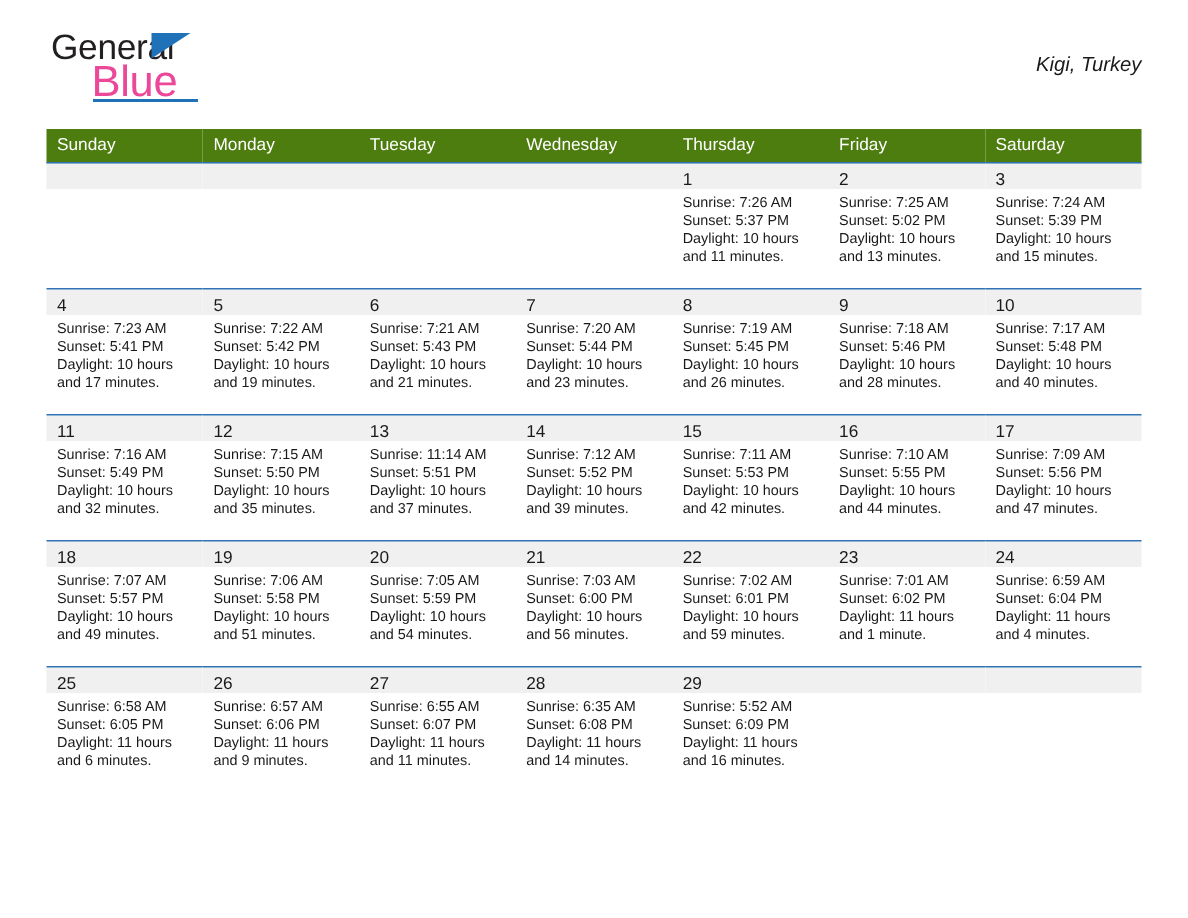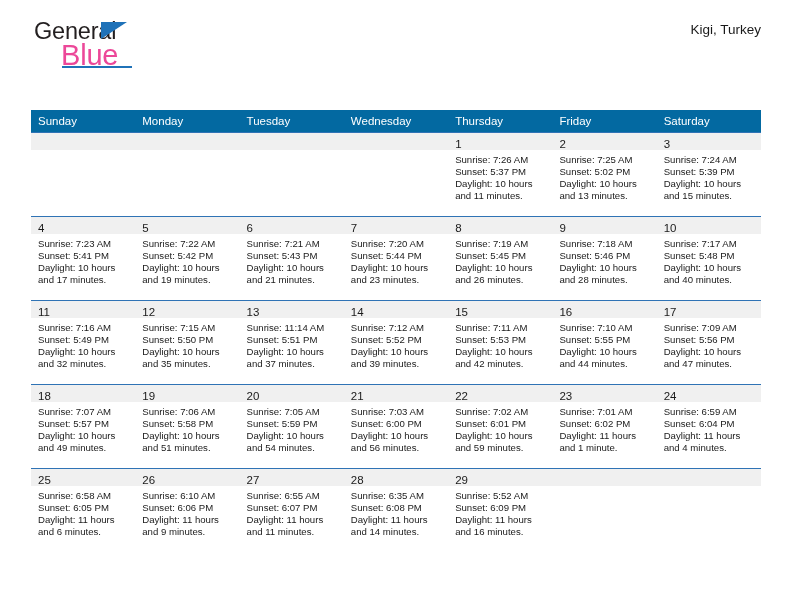--- a/index.html
+++ b/index.html
@@ -18,21 +18,21 @@
     position: relative;
     width: 792px;
     height: 612px;
     box-sizing: border-box;
     padding: 0 31px;
   }
 
   
   .header {
     position: relative;
-    height: 110px;
+    height: 86px;
   }
   .logo {
     position: absolute;
     left: 3px;
     top: 18px;
     width: 160px;
     height: 52px;
   }
   .logo-general {
     position: absolute;
@@ -77,32 +77,33 @@
   .title {
     font-size: 28px;
     color: #1a1a1a;
     line-height: 34px;
     white-space: nowrap;
   }
   .subtitle {
     font-size: 13.5px;
     color: #1a1a1a;
     line-height: 20px;
-    margin-top: 8px;
+    margin-top: 21px;
     white-space: nowrap;
+    font-style: italic;
   }
 
   
   .calendar {
     width: 730px;
     border-collapse: collapse;
     table-layout: fixed;
   }
   .calendar th {
-    background: #0369a1;
+    background: #4d7c0f;
     color: #ffffff;
     font-size: 11.5px;
     font-weight: normal;
     text-align: left;
     padding: 5px 0 5px 7px;
     height: 12px;
     border: none;
   }
   .calendar td {
     width: 104.28px;
@@ -416,21 +417,21 @@
             <div class="cell-body">
               <div>Sunrise: 6:58 AM</div>
               <div>Sunset: 6:05 PM</div>
               <div>Daylight: 11 hours</div>
               <div>and 6 minutes.</div>
             </div>
           </td>
           <td>
             <div class="daynum-band"><span class="daynum">26</span></div>
             <div class="cell-body">
-              <div>Sunrise: 6:10 AM</div>
+              <div>Sunrise: 6:57 AM</div>
               <div>Sunset: 6:06 PM</div>
               <div>Daylight: 11 hours</div>
               <div>and 9 minutes.</div>
             </div>
           </td>
           <td>
             <div class="daynum-band"><span class="daynum">27</span></div>
             <div class="cell-body">
               <div>Sunrise: 6:55 AM</div>
               <div>Sunset: 6:07 PM</div>

